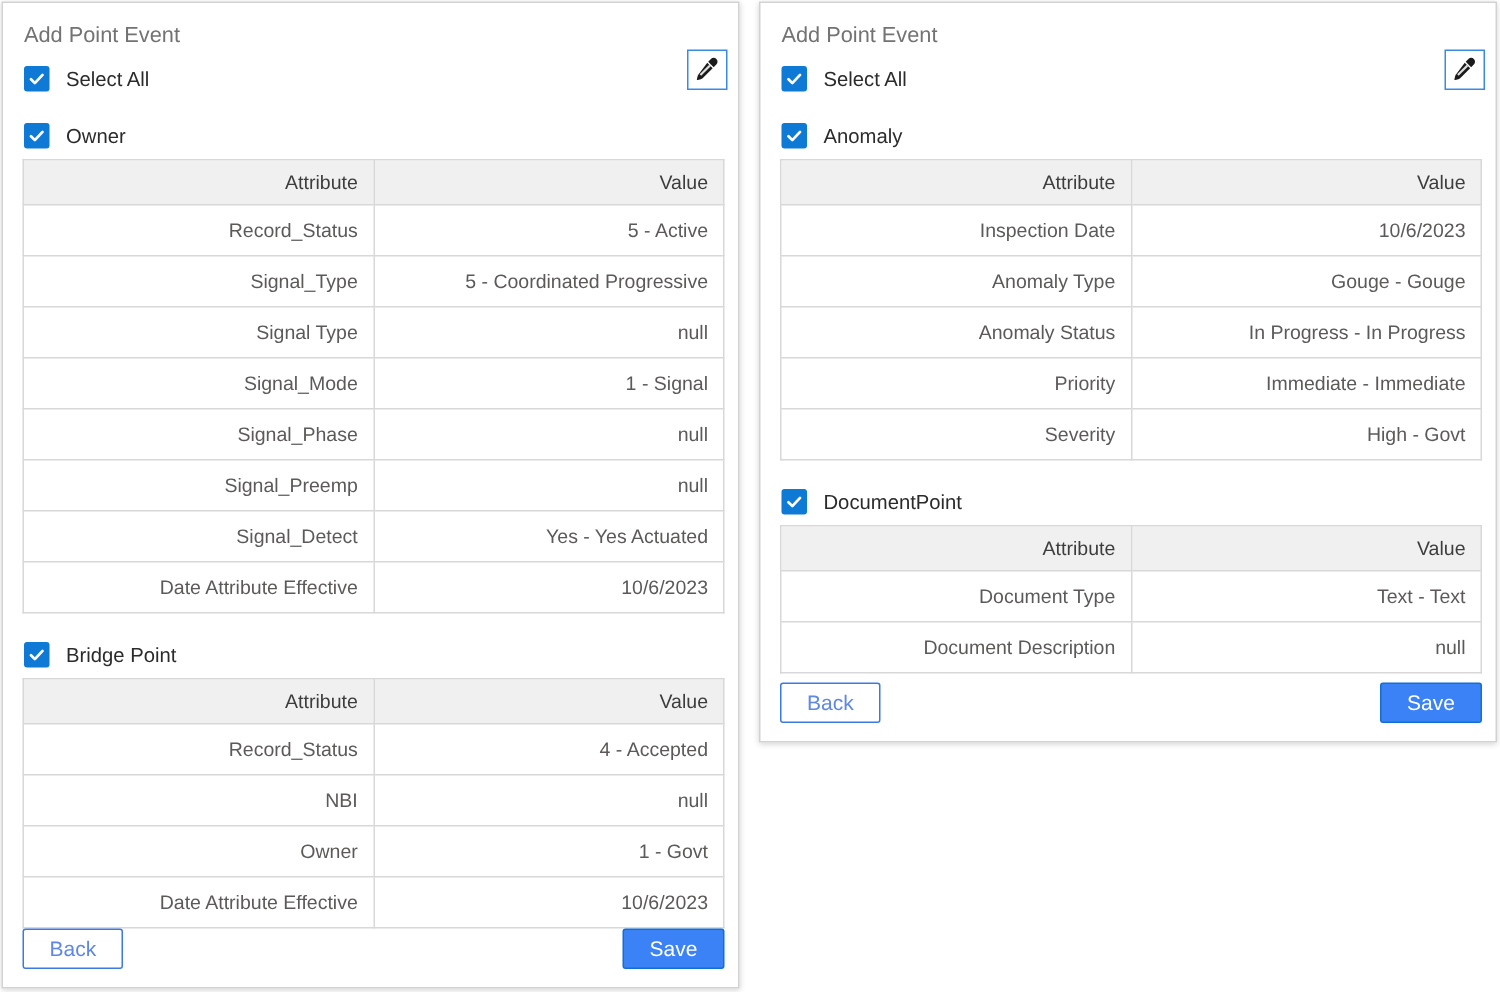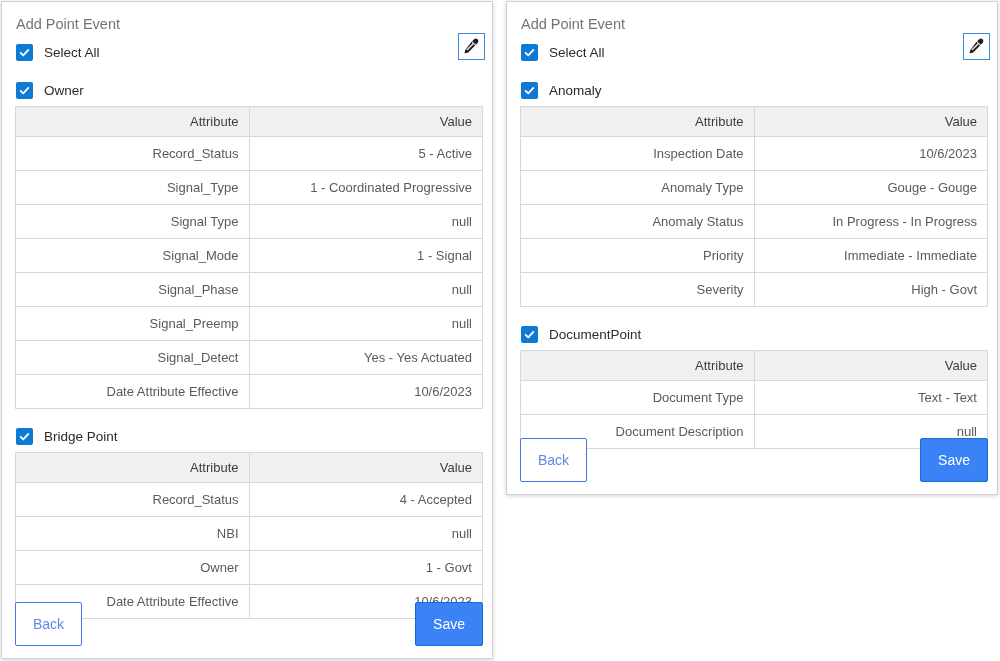--- a/index.html
+++ b/index.html
@@ -90,21 +90,21 @@
     left: 13px; right: 9px; bottom: 12px;
     display: flex;
     justify-content: space-between;
     align-items: center;
   }
   .btn {
     font-family: "Liberation Sans", sans-serif;
     font-size: 14px;
     border-radius: 2px;
     padding: 4px 17px;
-    height: 44px;
+    height: 27px;
     line-height: 17px;
     cursor: pointer;
   }
   .btn-back {
     background: #ffffff;
     border: 1px solid #3c79e2;
     color: #5f87e6;
   }
   .btn-save {
     background: #3b82f6;
@@ -150,21 +150,21 @@
         <th>Value</th>
       </tr>
     </thead>
     <tbody>
       <tr>
         <td>Record_Status</td>
         <td>5 - Active</td>
       </tr>
       <tr>
         <td>Signal_Type</td>
-        <td>1 - Coordinated Progressive</td>
+        <td>5 - Coordinated Progressive</td>
       </tr>
       <tr>
         <td>Signal Type</td>
         <td>null</td>
       </tr>
       <tr>
         <td>Signal_Mode</td>
         <td>1 - Signal</td>
       </tr>
       <tr>

